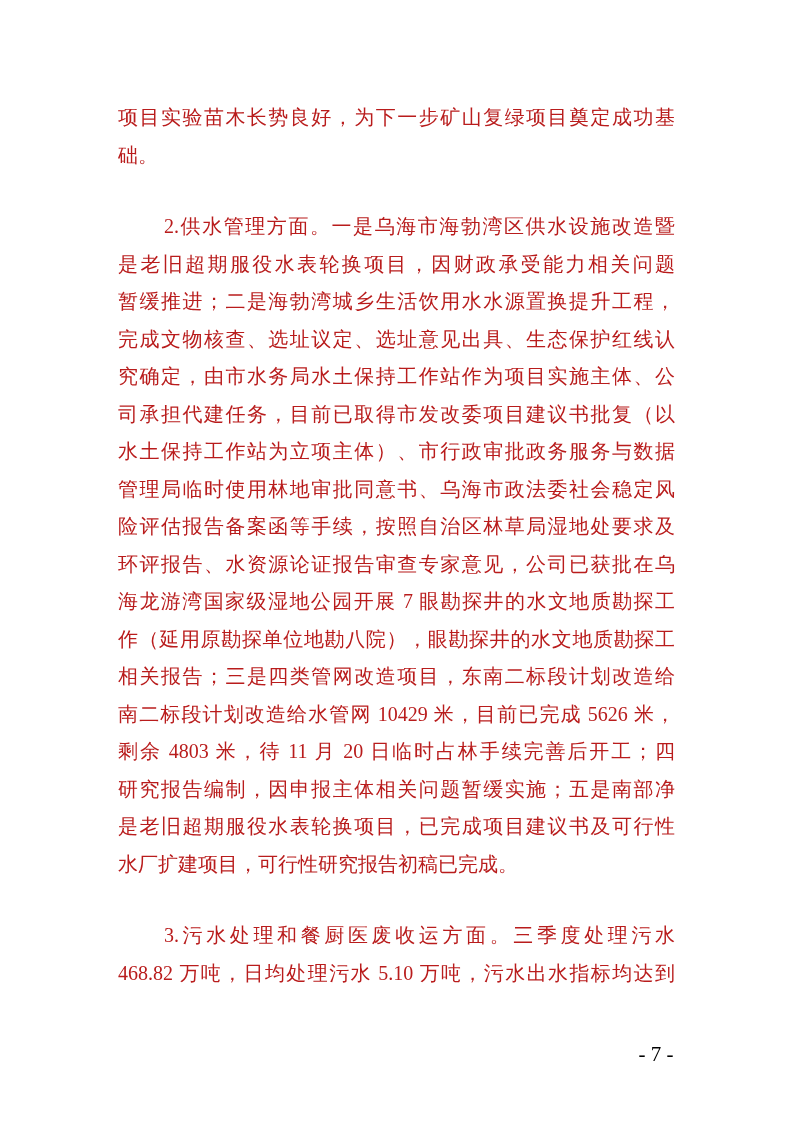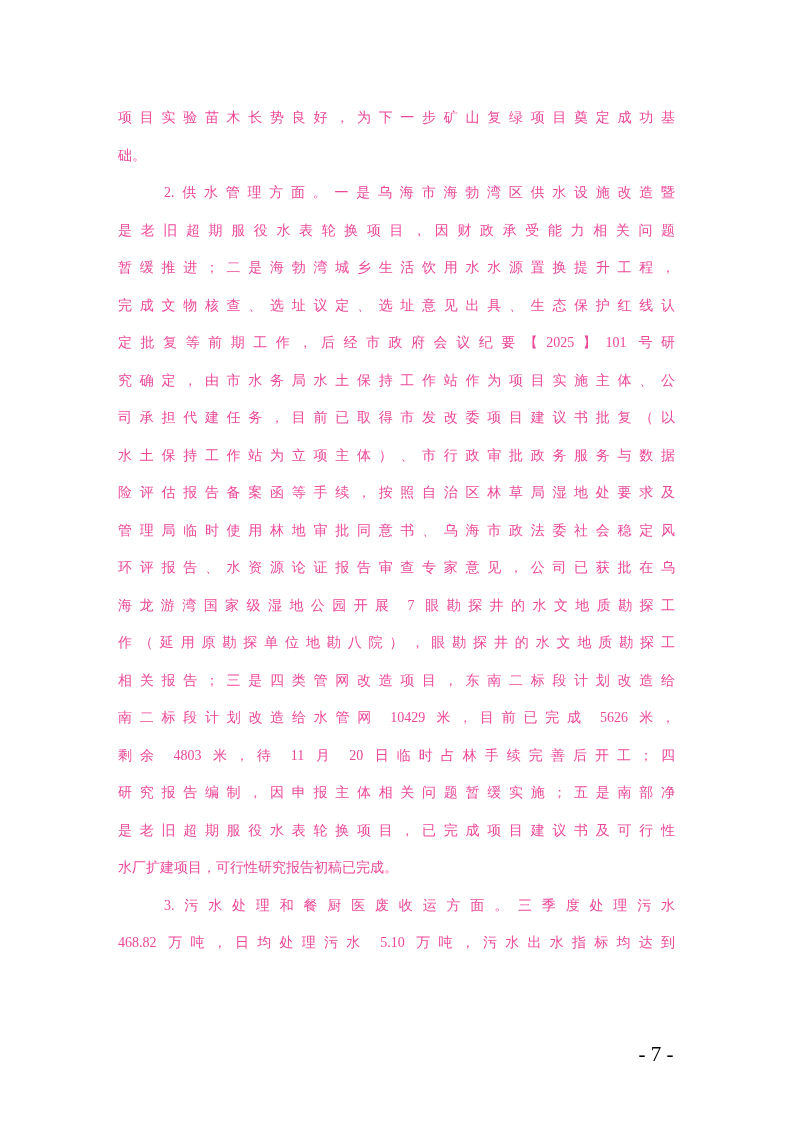--- a/index.html
+++ b/index.html
@@ -18,31 +18,32 @@
   }
   .body-text {
     position: absolute;
     left: 118px;
     top: 99px;
     width: 557px;
   }
   .line {
     height: 37.5px;
     line-height: 37.5px;
-    font-size: 14px;
+    font-size: 20px;
     white-space: normal;
-    color: #ec4899;
+    color: #b91c1c;
   }
   .line.justify {
     text-align: justify;
     text-align-last: justify;
     text-justify: inter-character;
   }
   .line.indent {
     padding-left: 46px;
+    margin-top: 34px;
   }
   .footer-page-number {
     position: absolute;
     top: 1042px;
     left: 606px;
     width: 100px;
     text-align: center;
     font-size: 21px;
     line-height: 24px;
     color: #000000;
@@ -52,26 +53,25 @@
 <body>
 
 <div class="page">
   <div class="body-text">
       <div class="line justify">项目实验苗木长势良好，为下一步矿山复绿项目奠定成功基</div>
       <div class="line">础。</div>
       <div class="line justify indent">2.供水管理方面。一是乌海市海勃湾区供水设施改造暨</div>
       <div class="line justify">是老旧超期服役水表轮换项目，因财政承受能力相关问题</div>
       <div class="line justify">暂缓推进；二是海勃湾城乡生活饮用水水源置换提升工程，</div>
       <div class="line justify">完成文物核查、选址议定、选址意见出具、生态保护红线认</div>
-      <div class="line justify">定批复等前期工作，后经市政府会议纪要【2025】101 号研</div>
       <div class="line justify">究确定，由市水务局水土保持工作站作为项目实施主体、公</div>
       <div class="line justify">司承担代建任务，目前已取得市发改委项目建议书批复（以</div>
       <div class="line justify">水土保持工作站为立项主体）、市行政审批政务服务与数据</div>
+      <div class="line justify">管理局临时使用林地审批同意书、乌海市政法委社会稳定风</div>
       <div class="line justify">险评估报告备案函等手续，按照自治区林草局湿地处要求及</div>
-      <div class="line justify">管理局临时使用林地审批同意书、乌海市政法委社会稳定风</div>
       <div class="line justify">环评报告、水资源论证报告审查专家意见，公司已获批在乌</div>
       <div class="line justify">海龙游湾国家级湿地公园开展 7 眼勘探井的水文地质勘探工</div>
       <div class="line justify">作（延用原勘探单位地勘八院），眼勘探井的水文地质勘探工</div>
       <div class="line justify">相关报告；三是四类管网改造项目，东南二标段计划改造给</div>
       <div class="line justify">南二标段计划改造给水管网 10429 米，目前已完成 5626 米，</div>
       <div class="line justify">剩余 4803 米，待 11 月 20 日临时占林手续完善后开工；四</div>
       <div class="line justify">研究报告编制，因申报主体相关问题暂缓实施；五是南部净</div>
       <div class="line justify">是老旧超期服役水表轮换项目，已完成项目建议书及可行性</div>
       <div class="line">水厂扩建项目，可行性研究报告初稿已完成。</div>
       <div class="line justify indent">3.污水处理和餐厨医废收运方面。三季度处理污水</div>

